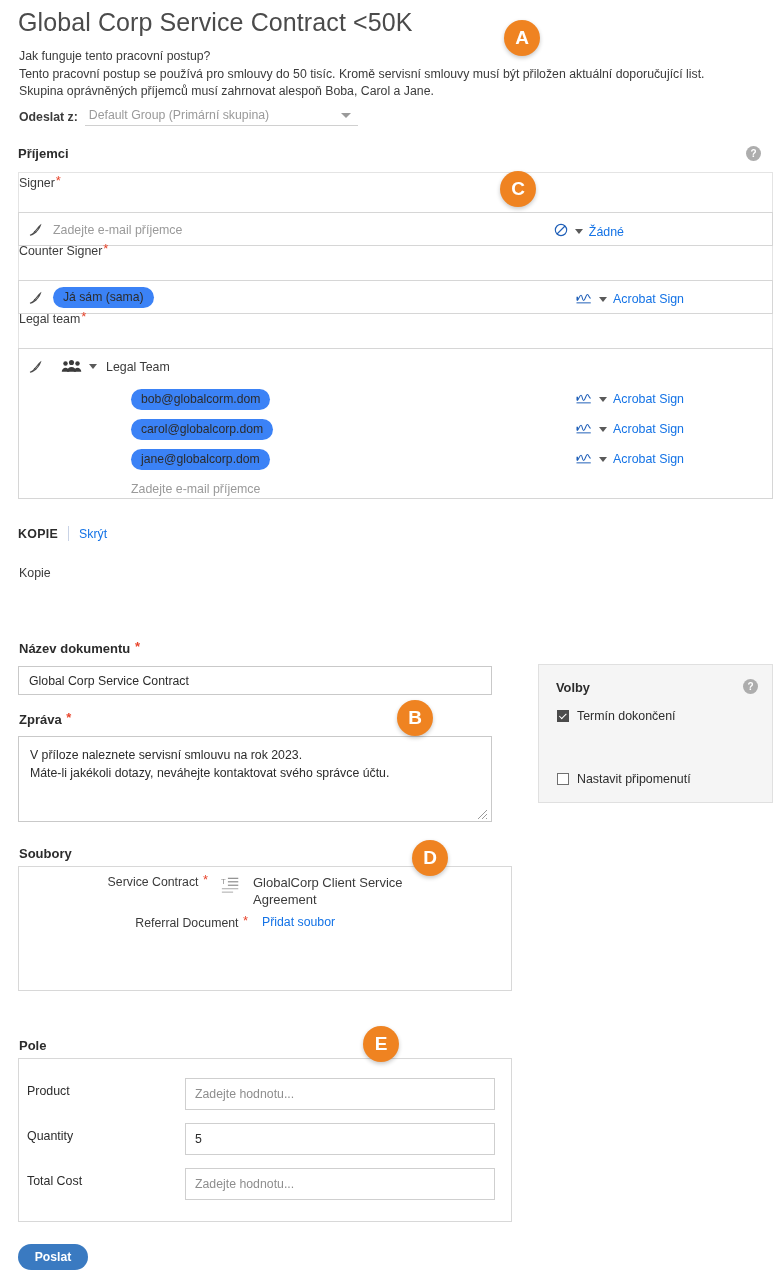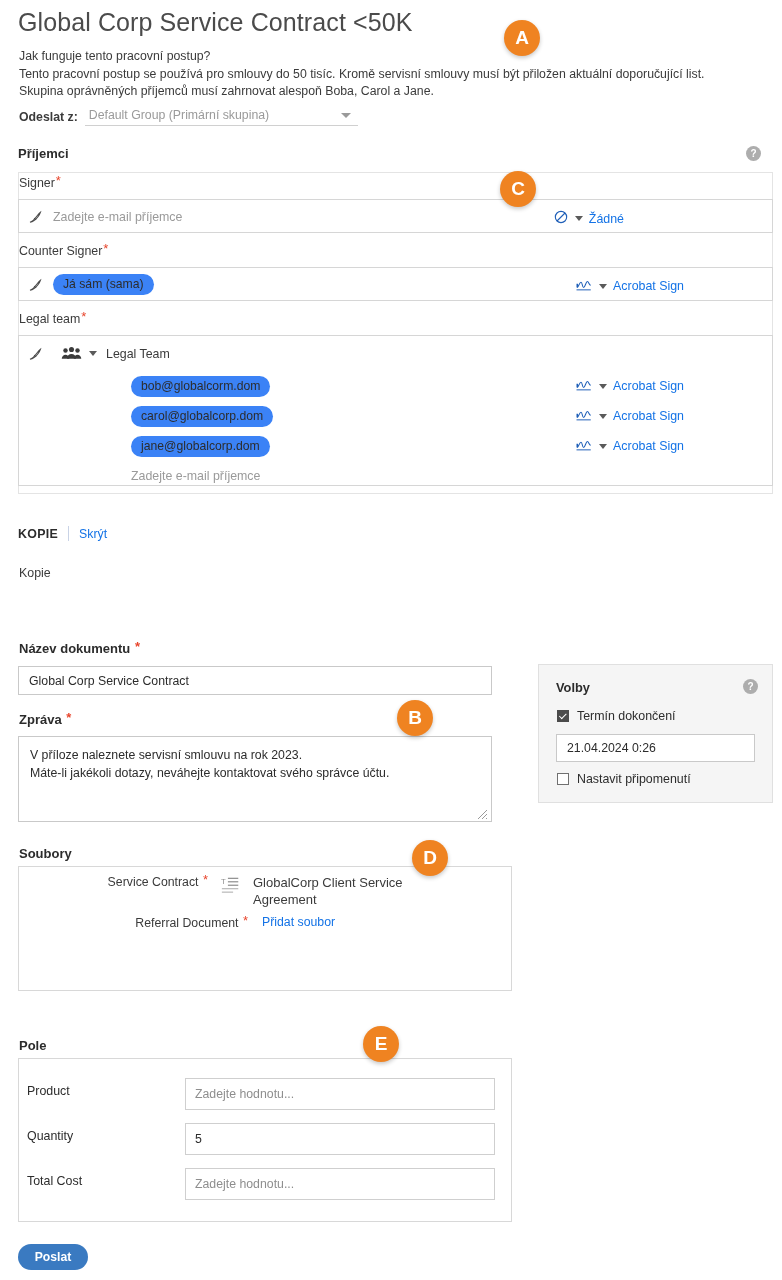--- a/index.html
+++ b/index.html
@@ -49,21 +49,21 @@
     color:#fff;font-size:10px;font-weight:bold;line-height:1;
   }
 
   
   .recip-outer{
     position:absolute;left:18px;top:172px;width:755px;height:322px;
     border:1px solid #e4e4e4;background:#fff;box-sizing:border-box;
   }
   .rbox{
     position:absolute;left:18px;width:755px;box-sizing:border-box;
-    border:1px solid #d6d6d6;background:#fff;
+    border:1px solid #d6d6d6;background:#fff;margin-top:13px;
   }
   .rrow{display:flex;align-items:center;height:33px;position:relative;}
   .penico{width:34px;display:flex;justify-content:center;align-items:center;flex:none;}
   .ph{font-size:12.4px;color:#9a9a9a;}
   .chip{
     display:inline-block;background:#3b82f6;border-radius:11px;
     padding:3px 10px 4px 10px;font-size:12.2px;color:#2c2c2c;
   }
   .chip.cc{background:#e2e9f6;padding-right:6px;}
   .chip .x{color:#6b6b6b;font-size:12px;margin-left:5px;cursor:pointer;}
@@ -318,23 +318,20 @@
   <svg class="grip" style="left:476px;top:808px;" width="12" height="12" viewBox="0 0 12 12">
     <path d="M11 2L2 11M11 6L6 11M11 10L10 11" stroke="#9a9a9a" stroke-width="1"></path>
   </svg>
 
   <div class="opt">
     <div class="opt-title">Volby</div>
     <span class="helpico opt-help">?</span>
     <div class="cbrow" style="left:18px;top:44px;">
       <span class="cb on"></span>
       <span>Termín dokončení</span>
-    </div>
-    <div class="inp" style="left:17px;top:69px;width:199px;height:28px;position:absolute;">
-      <span>21.04.2024 0:26</span>
     </div>
     <div class="cbrow" style="left:18px;top:107px;">
       <span class="cb"></span>
       <span>Nastavit připomenutí</span>
     </div>
   </div>
 
   <div class="sec-title" style="left:19px;top:846px;">Soubory</div>
   <div class="panel" style="left:18px;top:866px;width:494px;height:125px;"></div>
 

